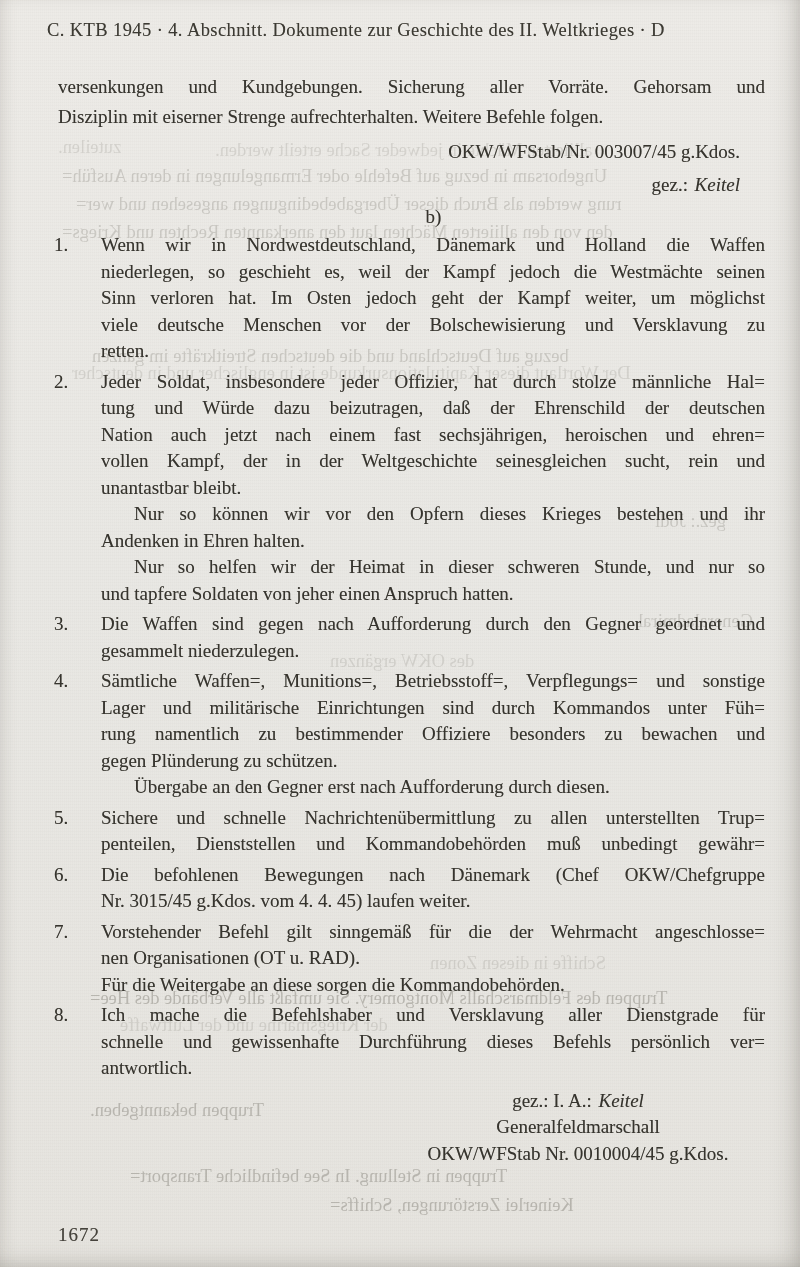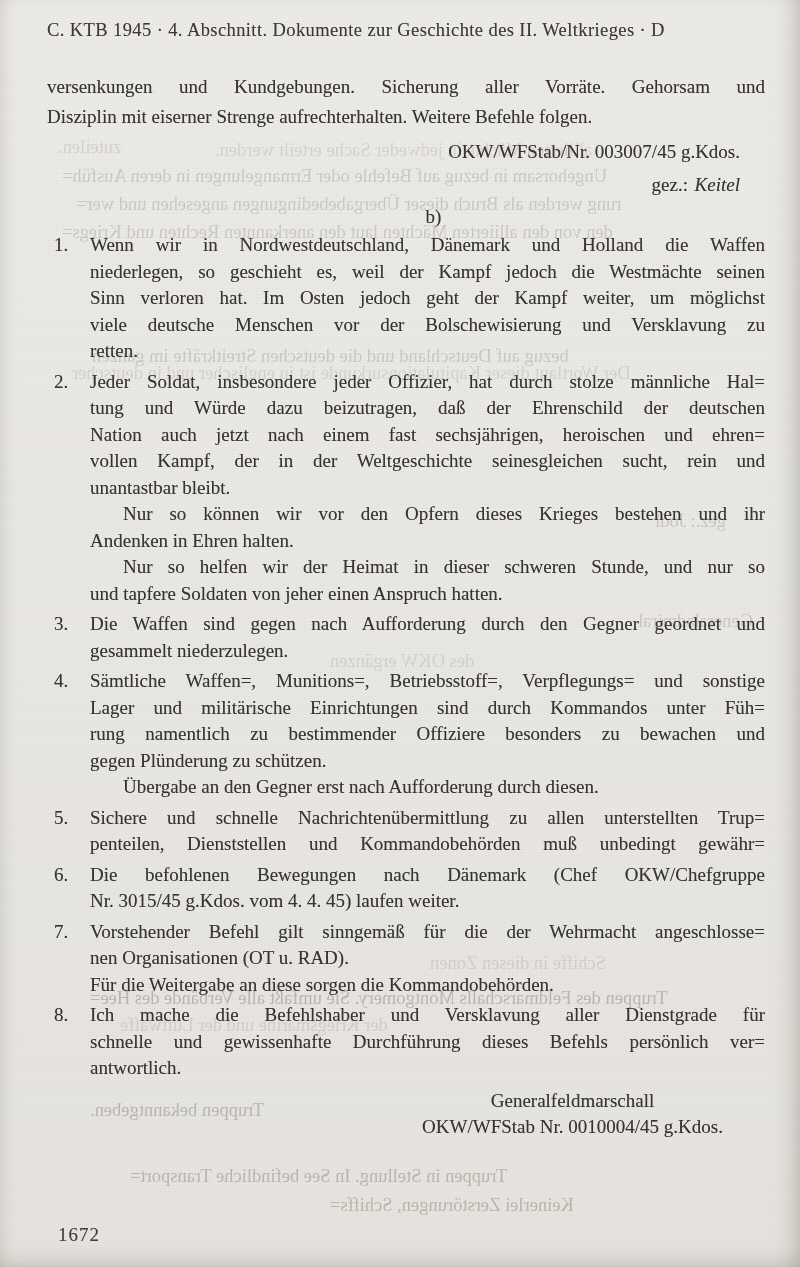--- a/index.html
+++ b/index.html
@@ -16,21 +16,21 @@
     font-family:"Liberation Serif","DejaVu Serif",serif;
     color:#36342e;
   }
   .ink{ text-shadow:0 0 .6px rgba(55,52,45,.38); }
   .running-head{
     position:absolute;left:47px;top:20px;width:740px;
     font-size:18.5px;letter-spacing:.4px;color:#3c3a33;white-space:nowrap;
   }
   .content{position:absolute;left:47px;top:72px;width:718px;font-size:19px;}
   .intro{line-height:30px;margin:0;}
-  .line{display:block;}
+  .line{display:block;margin-left:11px;}
   .j{text-align:justify;text-align-last:justify;}
   .ind{text-indent:33px;}
   .sig-block{margin:3px 0 0 318px;width:375px;text-align:right;line-height:33px;}
   .nm{margin-left:.35em;}
   .section-label{margin-top:2px;line-height:28px;text-align:center;text-indent:55px;}
   .items{margin:0;padding:0;list-style:none;}
   .item{display:flex;margin-top:4px;line-height:26.5px;}
   .item:first-child{margin-top:1px;}
   .num{flex:none;width:43px;padding-left:7px;box-sizing:border-box;}
   .itxt{flex:1;min-width:0;}
@@ -162,20 +162,21 @@
         <span class="itxt">
           <span class="line j">Ich mache die Befehlshaber und Versklavung aller Dienstgrade für</span>
           <span class="line j">schnelle und gewissenhafte Durchführung dieses Befehls persönlich ver=</span>
           <span class="line">antwortlich.</span>
         </span>
       </li>
 
     </ol>
 
     <div class="closing">
+      <div class="line"><span>gez.: I. A.:</span><i class="nm">Keitel</i></div>
       <div class="line">Generalfeldmarschall</div>
       <div class="line">OKW/WFStab Nr. 0010004/45 g.Kdos.</div>
     </div>
 
   </div>
 
   <div class="page-number ink">1672</div>
 
 </div>
 

